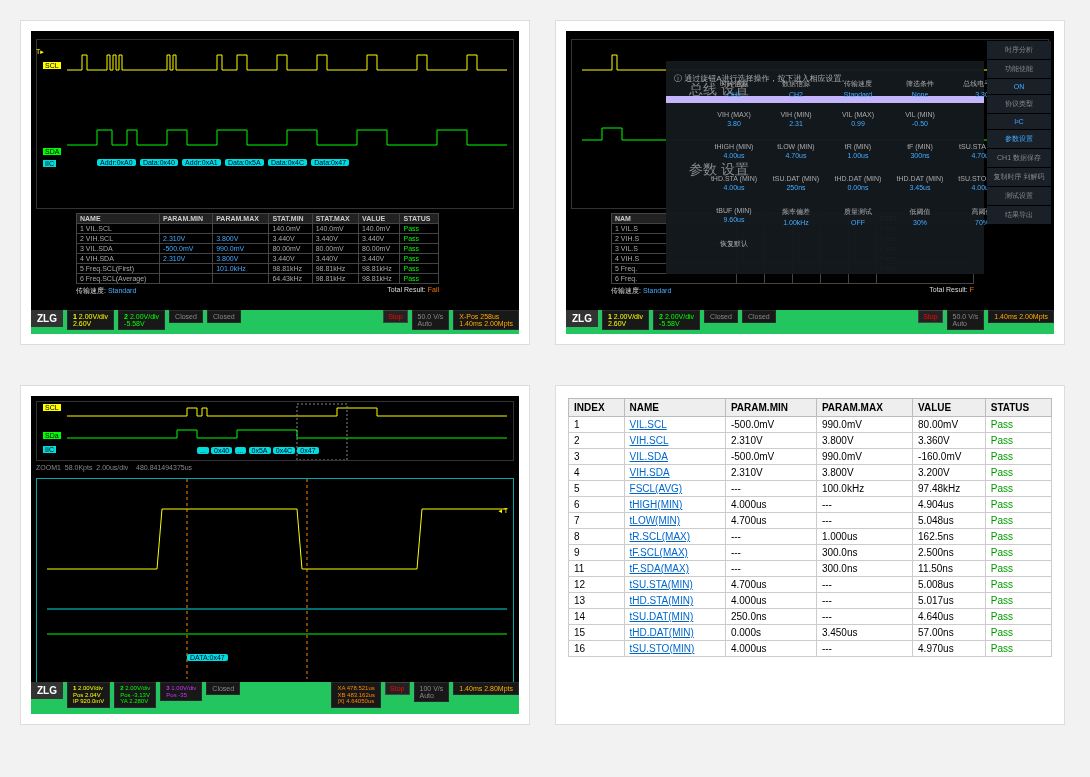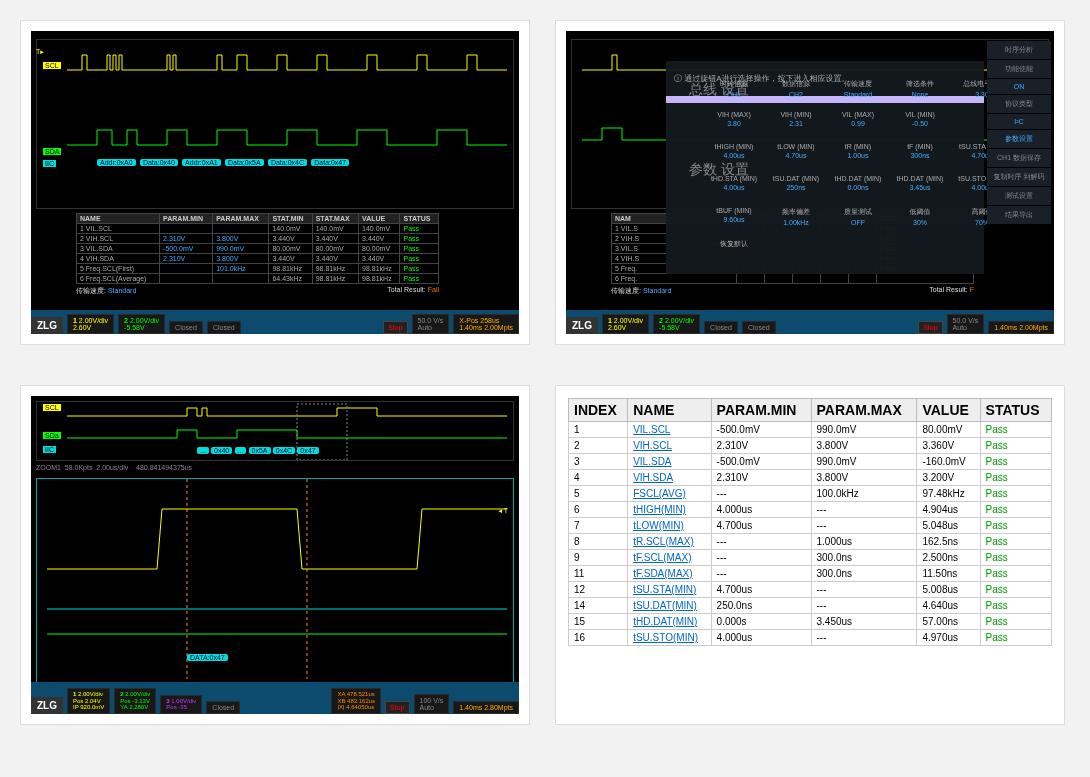--- a/index.html
+++ b/index.html
@@ -18,34 +18,34 @@
   .lbl-y{background:#ff0;color:#000}
   .lbl-g{background:#0f0;color:#000}
   .lbl-c{background:#0dd;color:#000}
   .dtable{position:absolute;left:45px;right:80px;bottom:30px;font-size:7px}
   .dtable table{width:100%;border-collapse:collapse;color:#aaa}
   .dtable th,.dtable td{border:1px solid #444;padding:1px 3px;text-align:left;white-space:nowrap}
   .dtable th{background:#222;color:#ccc}
   .pass{color:#0f0}
   .fail{color:#f70}
   .cv{color:#4af}
-  .bbar{position:absolute;bottom:0;left:0;right:0;height:24px;background:#0c4a6e;display:flex;align-items:flex-end;gap:4px;font-size:7px;color:#888}
+  .bbar{position:absolute;bottom:0;left:0;right:0;height:24px;background:#22c55e;display:flex;align-items:flex-start;gap:4px;font-size:7px;color:#888}
   .zlg{background:#333;color:#fff;font-weight:bold;padding:3px 6px;font-size:10px}
   .stopbtn{background:#222;color:#f00;border:1px solid #444;padding:2px 4px;font-size:7px}
   .bseg{background:#181818;padding:2px 5px;border:1px solid #2a2a2a}
   .overlay{position:absolute;top:30px;left:100px;right:70px;bottom:60px;background:rgba(20,25,30,.97);color:#aaa;font-size:8px}
   .otabs{position:absolute;right:-67px;top:-20px;width:64px}
   .otab{background:#1a2028;border-bottom:1px solid #000;padding:4px 2px;text-align:center;font-size:7px;color:#888}
   .otab.on{color:#4af}
   .ocell{position:absolute;text-align:center;font-size:7px}
   .ocell .k{color:#aaa}
   .ocell .v{color:#4af;margin-top:2px}
   .sidelbl{position:absolute;left:23px;font-size:14px;color:#888;writing-mode:vertical-rl}
   .tpill{position:absolute;font-size:7px;background:#0dd;color:#003;padding:0 3px;border-radius:2px}
-  .report th{background:#eee;border:1px solid #bbb;padding:3px 5px;text-align:left;font-size:14px}
+  .report th{background:#eee;border:1px solid #bbb;padding:3px 5px;text-align:left;font-size:10px}
   .report td{border:1px solid #ccc;padding:2px 5px;font-size:10px}
   .report a{color:#06c;text-decoration:underline}
   .rpass{color:#090}
 </style>
 </head>
 <body>
 
 <div class="panel p1">
  <div class="scope">
   <div class="wave-area">
@@ -519,20 +519,28 @@
         </tr>
         <tr>
           <td>12</td>
           <td><a href="#">tSU.STA(MIN)</a></td>
           <td>4.700us</td>
           <td>---</td>
           <td>5.008us</td>
           <td class="rpass">Pass</td>
         </tr>
         <tr>
+          <td>13</td>
+          <td><a href="#">tHD.STA(MIN)</a></td>
+          <td>4.000us</td>
+          <td>---</td>
+          <td>5.017us</td>
+          <td class="rpass">Pass</td>
+        </tr>
+        <tr>
           <td>14</td>
           <td><a href="#">tSU.DAT(MIN)</a></td>
           <td>250.0ns</td>
           <td>---</td>
           <td>4.640us</td>
           <td class="rpass">Pass</td>
         </tr>
         <tr>
           <td>15</td>
           <td><a href="#">tHD.DAT(MIN)</a></td>

